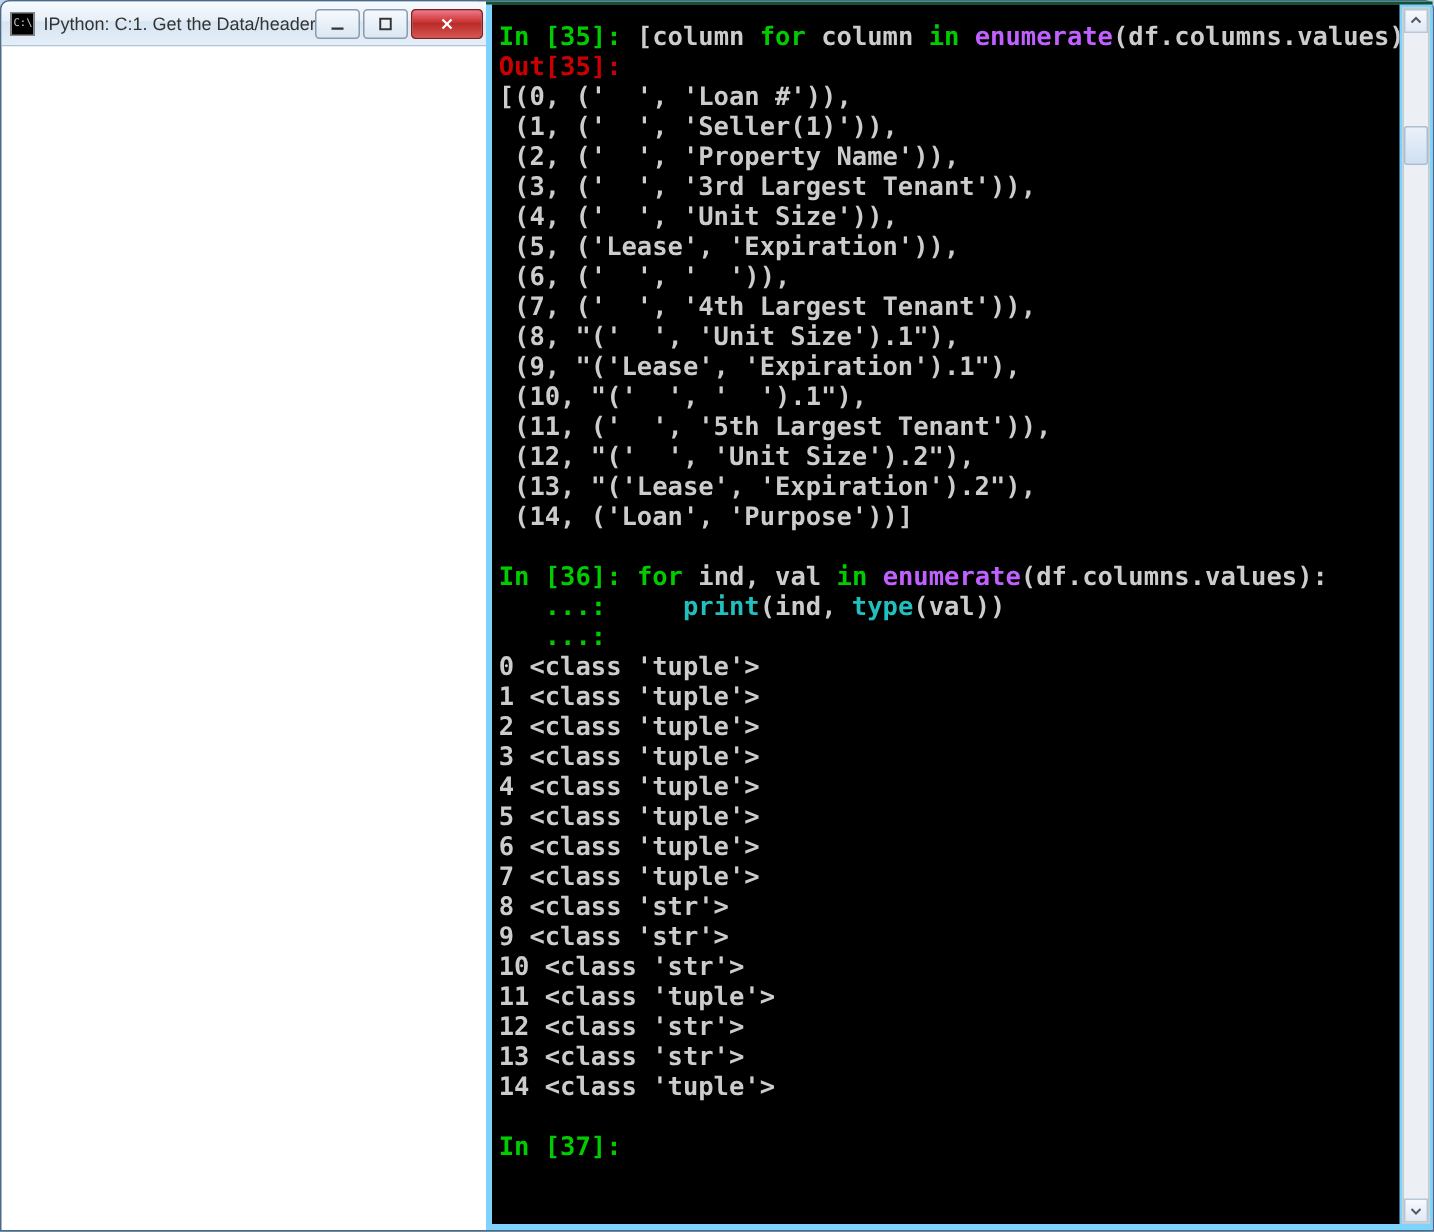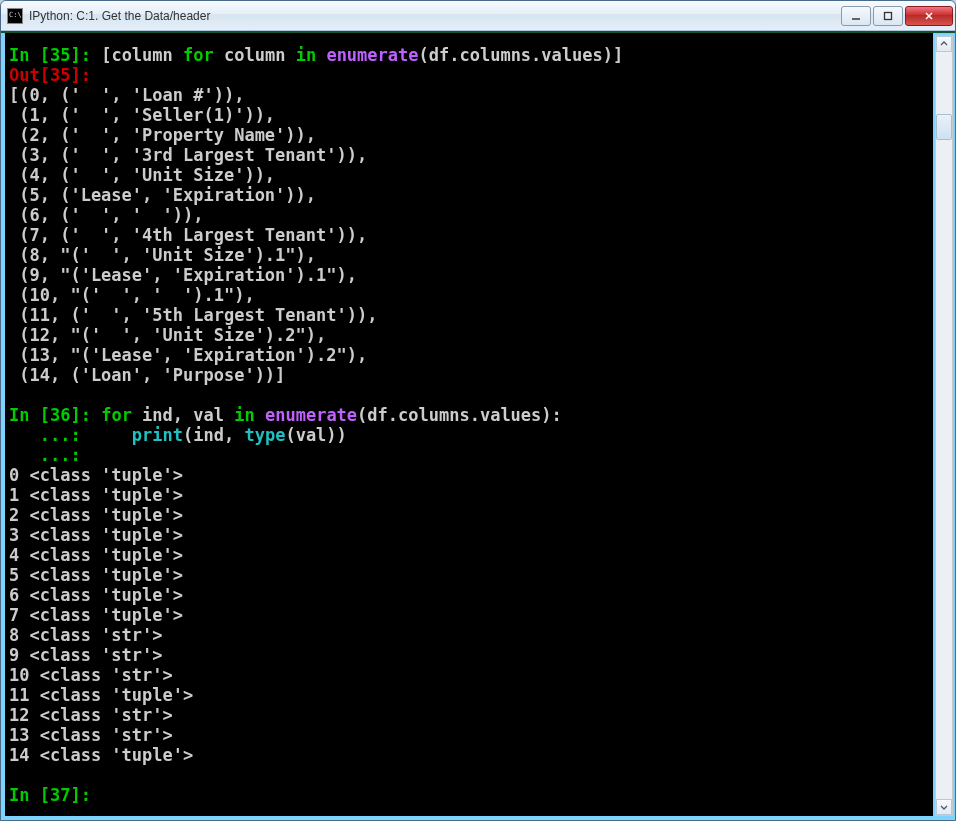--- a/index.html
+++ b/index.html
@@ -1,17 +1,17 @@
 <!DOCTYPE html>
 <html><head>
 <meta charset="utf-8">
 <style>
 * { margin: 0; padding: 0; box-sizing: border-box; }
 html, body { width: 956px; height: 821px; overflow: hidden; font-family: "Segoe UI", Tahoma, sans-serif; background: linear-gradient(to bottom, #c9dff0 0%, #b8d4ed 100%); }
-.window { position: absolute; left: 0; top: 0; width: 956px; height: 821px; border: 1px solid #4a6a8a; border-radius: 6px 6px 0 0; box-shadow: 0 0 8px rgba(0,0,0,0.2); background: #fff; display: flex; flex-direction: column; }
+.window { position: absolute; left: 0; top: 0; width: 956px; height: 821px; border: 1px solid #4a6a8a; border-radius: 6px 6px 0 0; box-shadow: 0 0 8px rgba(0,0,0,0.2); background: #fff; display: flex; flex-direction: row; }
 .titlebar { height: 30px; background: linear-gradient(to bottom, #f7fbff 0%, #e6eef7 45%, #d7e5f2 46%, #e4eef8 100%); border-bottom: 1px solid #b0c4d8; display: flex; align-items: center; padding: 0 2px 0 6px; border-radius: 6px 6px 0 0; }
 .titlebar-icon { width: 16px; height: 16px; background: #000; border: 1px solid #888; margin-right: 6px; position: relative; }
 .titlebar-icon::after { content:"C:\\"; color:#ccc; font-size:7px; position:absolute; left:1px; top:2px; font-family: Consolas,monospace; }
 .titlebar-text { font-size: 12px; color: #333; flex: 1; }
 .win-controls { display: flex; gap: 2px; margin-left: auto; }
 .win-btn { width: 30px; height: 20px; border: 1px solid #8a9bab; border-radius: 3px; background: linear-gradient(to bottom, #f5f9fd, #dbe7f3); display:flex; align-items:center; justify-content:center; }
 .win-btn svg { width:10px; height:10px; }
 .win-btn.close { width: 48px; background: linear-gradient(to bottom, #e78, #c9302c 45%, #b52b27 46%, #d9534f); border-color:#8b1a1a; }
 .win-btn.close svg { stroke:#fff; }
 .terminal-wrap { flex:1; position:relative; background:#7dd3fc; border-top:2px solid #14532d; }

